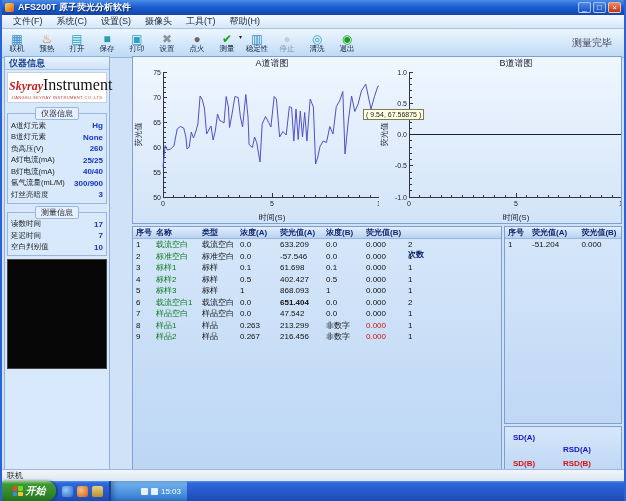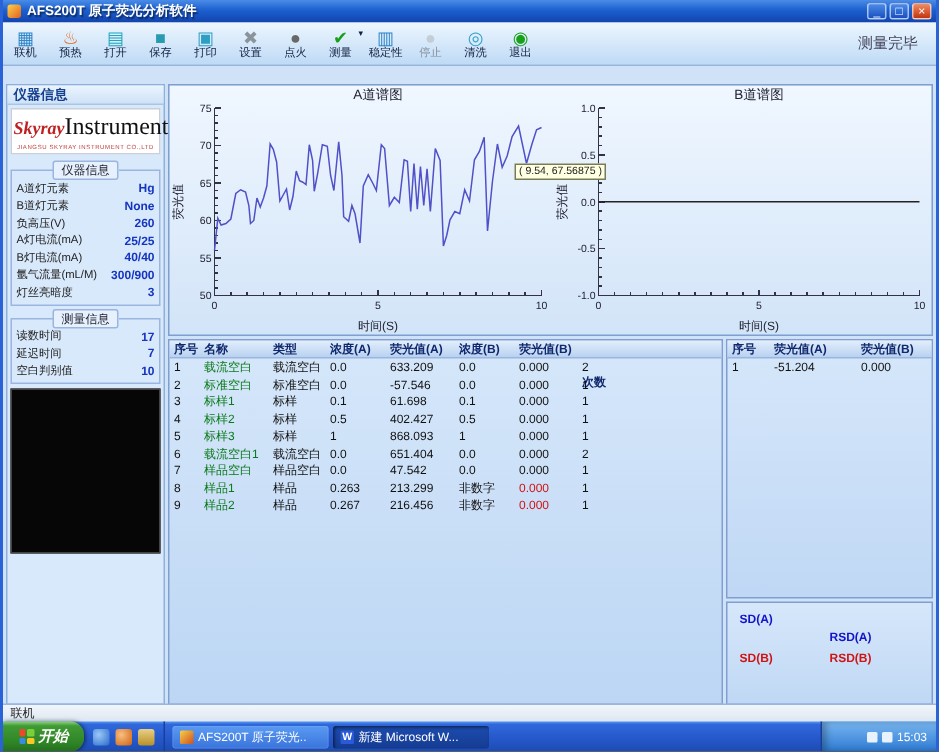--- a/index.html
+++ b/index.html
@@ -24,21 +24,21 @@
   .toolbar{height:28px;background:linear-gradient(#edf6fe,#bedaf6);display:flex;align-items:center;border-bottom:1px solid #96b4dc;}
   .tbuttons{display:flex;height:100%;}
   .tbtn{width:30px;display:flex;flex-direction:column;align-items:center;justify-content:center;
     font-size:7.5px;color:#102040;position:relative;cursor:default;}
   .tbtn .ticon{font-size:12px;line-height:12px;}
   .tbtn .tlabel{line-height:8px;}
   .tbtn.disabled{opacity:.45;filter:grayscale(1);}
   .tdrop{position:absolute;right:0px;top:4px;font-size:6px;color:#102040;}
   .measure-status{margin-left:auto;margin-right:12px;font-size:10px;color:#44445c;}
   
-  .content{position:absolute;top:56px;left:2px;right:2px;bottom:31px;display:flex;}
+  .content{position:absolute;top:56px;left:2px;right:2px;bottom:31px;display:flex;gap:20px;}
   .sidebar{width:106px;background:#d8e9fb;border:1px solid #8fb0da;display:flex;flex-direction:column;box-sizing:border-box;}
   .side-title{height:12px;line-height:12px;padding-left:4px;font-weight:bold;color:#15408f;font-size:9px;
     background:linear-gradient(#eaf4fe,#cfe2f6);border-bottom:1px solid #aac4e6;}
   .logo-box{background:#fff;margin:2px;padding:3px 1px 2px 1px;text-align:center;border:1px solid #c8d0dc;}
   .lr{color:#c02020;font-style:italic;font-weight:bold;font-family:"Liberation Serif","DejaVu Serif",serif;font-size:12px;}
   .lb{color:#111;font-weight:normal;font-family:"Liberation Serif","DejaVu Serif",serif;font-size:16px;}
   .lsub{font-size:4px;color:#c04040;letter-spacing:.4px;margin-top:1px;white-space:nowrap;overflow:hidden;}
   fieldset{border:1px solid #9ab6e0;margin:2px 2px 0 2px;padding:0 3px 2px 3px;}
   legend{font-size:8px;color:#223;padding:0 5px;border:1px solid #9ab6e0;background:#e6f1fd;margin:0 auto;border-radius:2px;}
   .irow{display:flex;justify-content:space-between;height:11.5px;align-items:center;}
@@ -64,21 +64,21 @@
   .bottom{flex:1;display:flex;margin-top:2px;min-height:0;}
   .rtable{width:370px;border:1px solid #7f9fd0;background:linear-gradient(#d6e7fa,#bcd6f4);overflow:hidden;font-size:8px;box-sizing:border-box;}
   .thead{display:flex;height:11px;background:linear-gradient(#e2eefc,#b9d2f0);border-bottom:1px solid #9ab6e0;
     color:#10286e;font-weight:bold;align-items:center;}
   .hcell,.bcell{padding-left:3px;box-sizing:border-box;white-space:nowrap;overflow:hidden;}
   .tr{display:flex;height:11.5px;align-items:center;color:#111;}
   .name-cell{color:#0a7a1a;}
   .redv{color:#d01010;}
   .rightpanel{flex:1;margin-left:2px;display:flex;flex-direction:column;min-width:0;}
   .ctable{flex:1;border:1px solid #7f9fd0;background:linear-gradient(#d6e7fa,#c0d8f5);font-size:8px;box-sizing:border-box;}
-  .stats{height:69px;border:1px solid #7f9fd0;margin-top:2px;background:linear-gradient(#d6e7fa,#c0d8f5);
+  .stats{height:44px;border:1px solid #7f9fd0;margin-top:2px;background:linear-gradient(#d6e7fa,#c0d8f5);
     display:grid;grid-template-columns:1fr 1fr;align-content:start;row-gap:5px;padding:6px 8px;font-size:8px;font-weight:bold;box-sizing:border-box;}
   
   .statusbar{position:absolute;left:0;right:0;bottom:20px;height:11px;background:linear-gradient(#f2f6fb,#dde7f2);
     border-top:1px solid #9ab6e0;font-size:8px;color:#222;padding-left:5px;line-height:11px;}
   .taskbar{position:absolute;left:0;right:0;bottom:0;height:20px;color:#fff;display:flex;align-items:stretch;
     background:linear-gradient(180deg,#5798ef 0%,#3068dc 10%,#2457c8 60%,#1d4bb4 100%);}
   .start{width:54px;background:linear-gradient(180deg,#8fd07f 0%,#3f9a34 15%,#2f8526 70%,#256e1e 100%);
     border-radius:0 9px 9px 0;display:flex;align-items:center;justify-content:center;gap:3px;
     font-style:italic;font-weight:bold;font-size:10px;box-shadow:1px 0 3px #00000088;cursor:default;}
   .flag{width:10px;height:10px;display:grid;grid-template-columns:1fr 1fr;grid-template-rows:1fr 1fr;gap:1px;}
@@ -108,20 +108,28 @@
   <div class="titlebar">
     <span class="app-icon"></span>
     <span class="title-text">AFS200T 原子荧光分析软件</span>
     <span class="win-controls">
       <span class="wbtn wmin">_</span>
       <span class="wbtn wmax">□</span>
       <span class="wbtn wclose">×</span>
     </span>
   </div>
 
+  <div class="menubar">
+      <span class="menu-item">文件(F)</span>
+      <span class="menu-item">系统(C)</span>
+      <span class="menu-item">设置(S)</span>
+      <span class="menu-item">摄像头</span>
+      <span class="menu-item">工具(T)</span>
+      <span class="menu-item">帮助(H)</span>
+    </div>
 
   <div class="toolbar">
     <div class="tbuttons">
         <div class="tbtn">
           <span class="ticon" style="color: rgb(47, 134, 200);">▦</span>
           <span class="tlabel">联机</span>
         </div>
         <div class="tbtn">
           <span class="ticon" style="color: rgb(224, 102, 30);">♨</span>
           <span class="tlabel">预热</span>
@@ -438,21 +446,21 @@
                 <span class="bcell" style="width: 46px;">868.093</span>
                 <span class="bcell" style="width: 40px;">1</span>
                 <span class="bcell" style="width: 42px;">0.000</span>
                 <span class="bcell" style="width: 20px;">1</span>
               </div>
               <div class="tr">
                 <span class="bcell" style="width: 20px;">6</span>
                 <span class="bcell name-cell" style="width: 46px;">载流空白1</span>
                 <span class="bcell" style="width: 38px;">载流空白</span>
                 <span class="bcell" style="width: 40px;">0.0</span>
-                <span class="bcell" style="width: 46px;">651.404</span>
+                <span class="bcell" style="width: 46px; font-weight: bold;">651.404</span>
                 <span class="bcell" style="width: 40px;">0.0</span>
                 <span class="bcell" style="width: 42px;">0.000</span>
                 <span class="bcell" style="width: 20px;">2</span>
               </div>
               <div class="tr">
                 <span class="bcell" style="width: 20px;">7</span>
                 <span class="bcell name-cell" style="width: 46px;">样品空白</span>
                 <span class="bcell" style="width: 38px;">样品空白</span>
                 <span class="bcell" style="width: 40px;">0.0</span>
                 <span class="bcell" style="width: 46px;">47.542</span>
@@ -521,30 +529,20 @@
           <i class="f3"></i>
           <i class="f4"></i>
         </span>
       <span>开始</span>
     </div>
     <div class="qlaunch">
       <span class="ql ql1"></span>
       <span class="ql ql2"></span>
       <span class="ql ql3"></span>
     </div>
-    <div class="tasks">
-        <div class="task">
-          <span class="tico tico1"></span>
-          <span>AFS200T 原子荧光..</span>
-        </div>
-        <div class="task active">
-          <span class="tico tico2">W</span>
-          <span>新建 Microsoft W...</span>
-        </div>
-      </div>
     <div class="tray">
       <span class="tray-ico"></span>
       <span class="tray-ico"></span>
       <span>15:03</span>
     </div>
   </div>
 
 </div>
 
 </body></html>

